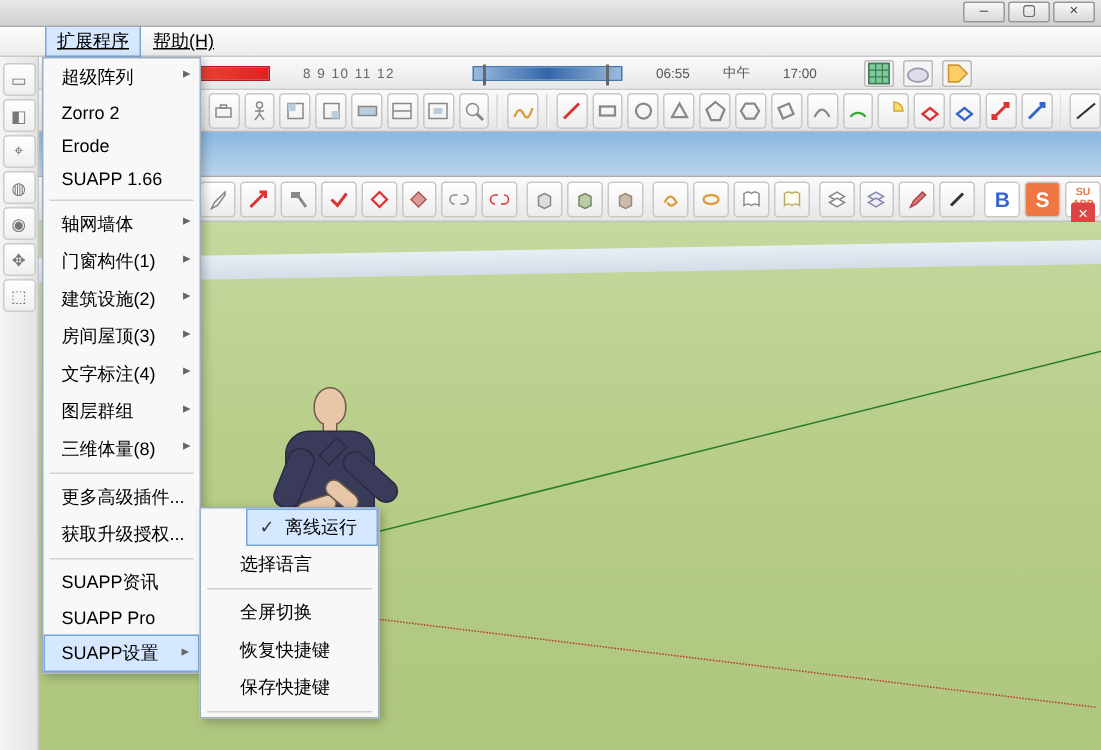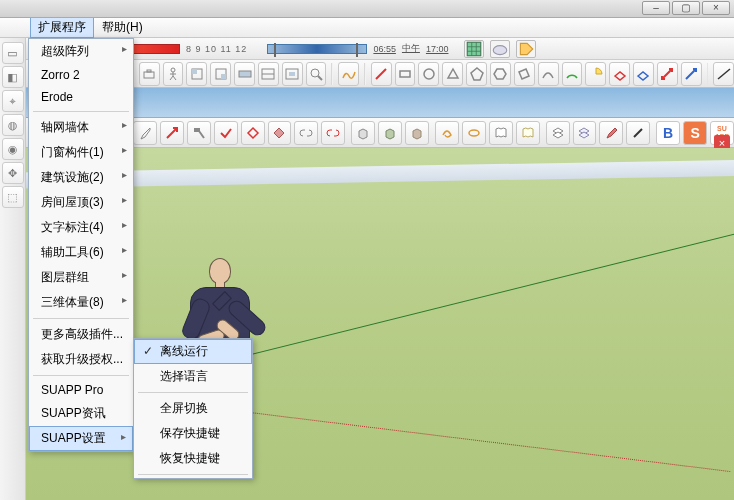--- a/index.html
+++ b/index.html
@@ -3,30 +3,30 @@
 <meta charset="utf-8">
 <style>
 * { margin: 0; padding: 0; box-sizing: border-box; font-family: "Microsoft YaHei", SimSun, sans-serif; font-size: 12px; }
 body { width: 734px; height: 500px; overflow: hidden; background: #f0f0f0; position: relative; }
 
 .titlebar { height: 18px; background: linear-gradient(#e8e8e8,#d0d0d0); border-bottom: 1px solid #aaa; position: relative; }
 .titlebar .winbtns { position: absolute; right: 4px; top: 1px; display: flex; gap: 2px; }
 .titlebar .winbtn { width: 28px; height: 14px; background: linear-gradient(#f8f8f8,#d8d8d8); border: 1px solid #999; border-radius: 2px; font-size: 10px; text-align: center; line-height: 12px; color:#444;}
 
 .menubar { height: 20px; background: linear-gradient(#fdfdfd,#ececec); border-bottom: 1px solid #c8c8c8; display: flex; align-items: center; padding-left: 30px; }
-.menubar .menuitem { padding: 2px 8px; cursor: default; }
+.menubar .menuitem { padding: 2px 8px; cursor: default; text-decoration: underline; }
 .menubar .menuitem.active { background: #d6e8ff; border: 1px solid #7aa7d7; padding: 1px 7px; }
 
-.timestrip { height: 22px; background: linear-gradient(#fafafa,#e8e8e8); border-bottom:1px solid #ccc; display:flex; align-items:center; padding-left:130px; gap:6px; }
+.timestrip { height: 22px; background: linear-gradient(#fafafa,#e8e8e8); border-bottom:1px solid #ccc; display:flex; align-items:center; padding-left:130px; gap:22px; }
 .timestrip .bar { height: 10px; display:inline-block; }
 .timestrip .bar.red { width:50px; background:linear-gradient(90deg,#e43,#d22); border:1px solid #a22;}
 .timestrip .numbers { font-size:9px; color:#666; letter-spacing:1px;}
 .timestrip .bar.blue { width:100px; background:linear-gradient(90deg,#9bd,#36a,#9bd); border:1px solid #47a; position:relative;}
 .timestrip .marker { position:absolute; top:-2px; width:2px; height:14px; background:#fff; border:1px solid #666;}
-.timestrip .tlabel { font-size:9px; color:#555;text-decoration:underline;}
+.timestrip .tlabel { font-size:9px; color:#555;}
 .timestrip .icons { display:flex; gap:6px; margin-left:10px;}
 .timestrip .ic { width:20px; height:18px; border:1px solid #bbb; background:#f4f4f4; border-radius:2px; display:flex; align-items:center; justify-content:center; font-size:12px;}
 
 .toolbar { height: 28px; background:linear-gradient(#fafafa,#e6e6e6); border-bottom:1px solid #c0c0c0; display:flex; align-items:center; padding-left:130px; gap:3px; overflow:hidden;}
 .toolbar .sep { width:2px; height:22px; background:linear-gradient(90deg,#ccc,#fff); margin:0 2px;}
 .tbtn { width:24px; height:24px; border:1px solid #c8c8c8; background:linear-gradient(#fff,#ececec); border-radius:3px; display:flex; align-items:center; justify-content:center; font-size:14px; color:#666; cursor:default;}
 .tbtn svg { width:16px; height:16px; }
 
 .skystrip { height: 30px; background:linear-gradient(#8ab8e0,#b8d4ec); border-bottom:1px solid #aaa;}
 
@@ -52,21 +52,21 @@
 
 .dropdown { position:absolute; left:28px; top:38px; width:106px; background:#f8f8f8; border:1px solid #9caec4; box-shadow:2px 2px 6px rgba(0,0,0,.25); z-index:20;}
 .dropdown .dditem { padding:4px 8px 4px 12px; cursor:default; position:relative;}
 .dropdown .dditem.hovered { background:#d6e8ff; border:1px solid #7aa7d7; padding:3px 7px 3px 11px;}
 .dropdown .dditem.has-sub::after { content:"▸"; position:absolute; right:6px; top:4px; font-size:10px; color:#666;}
 .dropdown .ddsep { height:1px; background:#d0d0d0; margin:3px 4px;}
 
 .submenu { position:absolute; left:133px; top:338px; width:120px; background:#f8f8f8; border:1px solid #9caec4; box-shadow:2px 2px 6px rgba(0,0,0,.25); z-index:21;}
 .submenu .smitem { padding:4px 8px 4px 26px; position:relative; cursor:default;}
 .submenu .smitem.checked::before { content:"✓"; position:absolute; left:8px; top:4px; color:#333;}
-.submenu .smitem.hovered { background:#d6e8ff; border:1px solid #7aa7d7; padding:3px 7px 3px 25px;}
+.submenu .smitem.hovered { background:#d6e8ff; border:1px solid #7aa7d7; padding:3px 7px 3px 25px;margin-left:30px;}
 .submenu .smsep { height:1px; background:#d0d0d0; margin:3px 4px;}
 
 .leftedge { position:absolute; left:0; top:38px; width:26px; height:462px; background:linear-gradient(90deg,#f4f4f4,#e4e4e4); border-right:1px solid #ccc; z-index:5; display:flex; flex-direction:column; align-items:center; gap:2px; padding-top:4px;}
 .leftedge .vbtn { width:22px; height:22px; border:1px solid #ccc; background:linear-gradient(#fff,#eee); border-radius:3px; font-size:11px; color:#777; display:flex; align-items:center; justify-content:center;}
 </style>
 </head>
 <body>
 
 <div class="titlebar">
   <div class="winbtns">
@@ -385,41 +385,41 @@
   <div class="vbtn">◍</div>
   <div class="vbtn">◉</div>
   <div class="vbtn">✥</div>
   <div class="vbtn">⬚</div>
 </div>
 
 <div class="dropdown">
   <div class="dditem has-sub">超级阵列</div>
   <div class="dditem">Zorro 2</div>
   <div class="dditem">Erode</div>
+  <div class="dditem">SUAPP 1.66</div>
   <div class="ddsep"></div>
   <div class="dditem has-sub">轴网墙体</div>
   <div class="dditem has-sub">门窗构件(1)</div>
   <div class="dditem has-sub">建筑设施(2)</div>
   <div class="dditem has-sub">房间屋顶(3)</div>
   <div class="dditem has-sub">文字标注(4)</div>
-  <div class="dditem has-sub">辅助工具(6)</div>
   <div class="dditem has-sub">图层群组</div>
   <div class="dditem has-sub">三维体量(8)</div>
   <div class="ddsep"></div>
   <div class="dditem">更多高级插件...</div>
   <div class="dditem">获取升级授权...</div>
   <div class="ddsep"></div>
+  <div class="dditem">SUAPP资讯</div>
   <div class="dditem">SUAPP Pro</div>
-  <div class="dditem">SUAPP资讯</div>
   <div class="dditem has-sub hovered">SUAPP设置</div>
 
 </div>
 
 <div class="submenu">
   <div class="smitem checked hovered">离线运行</div>
   <div class="smitem">选择语言</div>
   <div class="smsep"></div>
   <div class="smitem">全屏切换</div>
+  <div class="smitem">恢复快捷键</div>
   <div class="smitem">保存快捷键</div>
-  <div class="smitem">恢复快捷键</div>
   <div class="smsep"></div>
 
 </div>
 
 </body></html>

